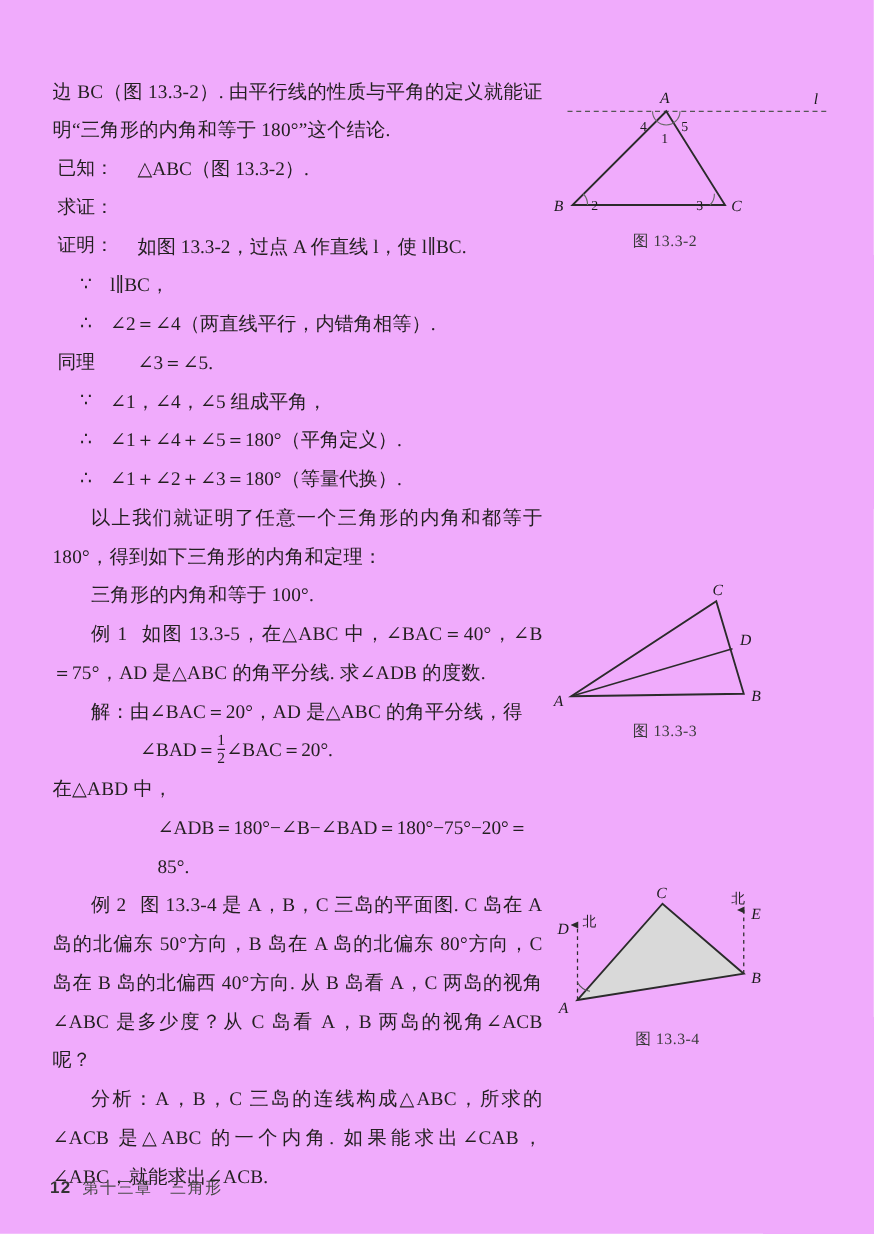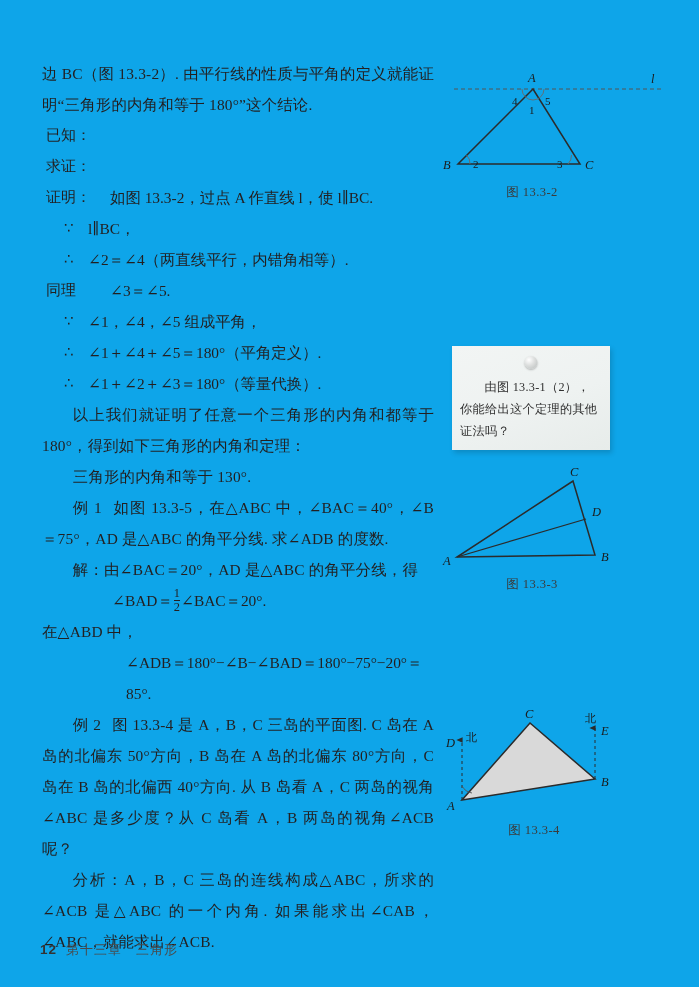--- a/index.html
+++ b/index.html
@@ -13,21 +13,21 @@
     position: relative;
     font-family: "Liberation Serif", "DejaVu Serif", serif;
     color: #231f20;
     overflow: hidden;
   }
 
   
   #page {
     position: absolute;
     inset: 0;
-    background: #0ea5e9;
+    background: #f0abfc;
   }
 
   
   .col-text {
     position: absolute;
     left: 42px;
     top: 58px;
     width: 392px;
   }
 
@@ -162,20 +162,21 @@
 <body>
 
 <div id="page">
 
   <div class="col-text">
 
     <p class="para noind">边 BC（图 13.3-2）. 由平行线的性质与平角的定义就能证明“三角形的内角和等于 180°”这个结论.</p>
 
     <div class="proofline">
       <span class="sym wide">已知：</span>
+      <span class="body">△ABC（图 13.3-2）.</span>
     </div>
 
     <div class="proofline">
       <span class="sym wide">求证：</span>
     </div>
 
     <div class="proofline">
       <span class="sym wide">证明：</span>
       <span class="body">如图 13.3-2，过点 A 作直线 l，使 l∥BC.</span>
     </div>
@@ -205,21 +206,21 @@
       <span class="body">∠1＋∠4＋∠5＝180°（平角定义）.</span>
     </div>
 
     <div class="proofline">
       <span class="sym">∴</span>
       <span class="body">∠1＋∠2＋∠3＝180°（等量代换）.</span>
     </div>
 
     <p class="para indent">以上我们就证明了任意一个三角形的内角和都等于 180°，得到如下三角形的内角和定理：</p>
 
-    <p class="para indent">三角形的内角和等于 130°.</p>
+    <p class="para indent">三角形的内角和等于 100°.</p>
 
     <p class="para indent"><span>例 1</span><span class="sp"></span><span class="sp"></span><span>如图 13.3-5，在△ABC 中，∠BAC＝40°，∠B＝75°，AD 是△ABC 的角平分线. 求∠ADB 的度数.</span></p>
 
     <p class="para indent"><span>解：</span><span>由∠BAC＝20°，AD 是△ABC 的角平分线，得</span></p>
 
     <p class="eq"><span>∠BAD＝</span><span class="frac"><span class="nmr">1</span><span class="den">2</span></span><span>∠BAC＝20°.</span></p>
 
     <p class="para noind">在△ABD 中，</p>
 
     <p class="eq eq2">∠ADB＝180°−∠B−∠BAD＝180°−75°−20°＝85°.</p>
@@ -248,24 +249,20 @@
 
       <text x="89" y="56" font-size="11" fill="#1b1b1b" font-family="Liberation Serif, serif">1</text>
       <text x="33" y="110" font-size="11" fill="#1b1b1b" font-family="Liberation Serif, serif">2</text>
       <text x="117" y="110" font-size="11" fill="#1b1b1b" font-family="Liberation Serif, serif">3</text>
       <text x="72" y="47" font-size="11" fill="#1b1b1b" font-family="Liberation Serif, serif">4</text>
       <text x="105" y="47" font-size="11" fill="#1b1b1b" font-family="Liberation Serif, serif">5</text>
     </svg>
     <div class="cap" style="width:160px; margin-left:12px;">图 13.3-2</div>
   </div>
 
-  <div id="note">
-    <div class="pin"></div>
-    <div class="note-text">由图 13.3-1（2），你能给出这个定理的其他证法吗？</div>
-  </div>
 
   <div class="fig" style="left:440px; top:462px; width:236px;">
     <svg width="236" height="108" viewBox="0 0 236 108">
 
       <path d="M17,95 L155,93 L133,19 Z" fill="none" stroke="#2b2b2b" stroke-width="1.5"></path>
       <line x1="17" y1="95" x2="146" y2="57" stroke="#2b2b2b" stroke-width="1.2"></line>
       <text x="3" y="103" font-size="12.5" font-style="italic" fill="#1b1b1b" font-family="Liberation Serif, serif">A</text>
       <text x="161" y="99" font-size="12.5" font-style="italic" fill="#1b1b1b" font-family="Liberation Serif, serif">B</text>
       <text x="130" y="14" font-size="12.5" font-style="italic" fill="#1b1b1b" font-family="Liberation Serif, serif">C</text>
       <text x="152" y="54" font-size="12.5" font-style="italic" fill="#1b1b1b" font-family="Liberation Serif, serif">D</text>

